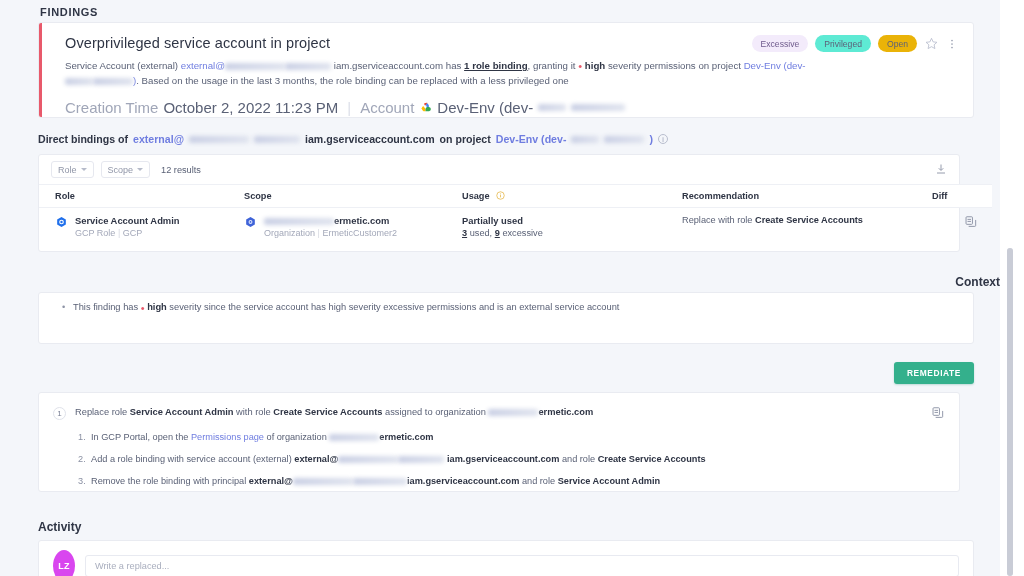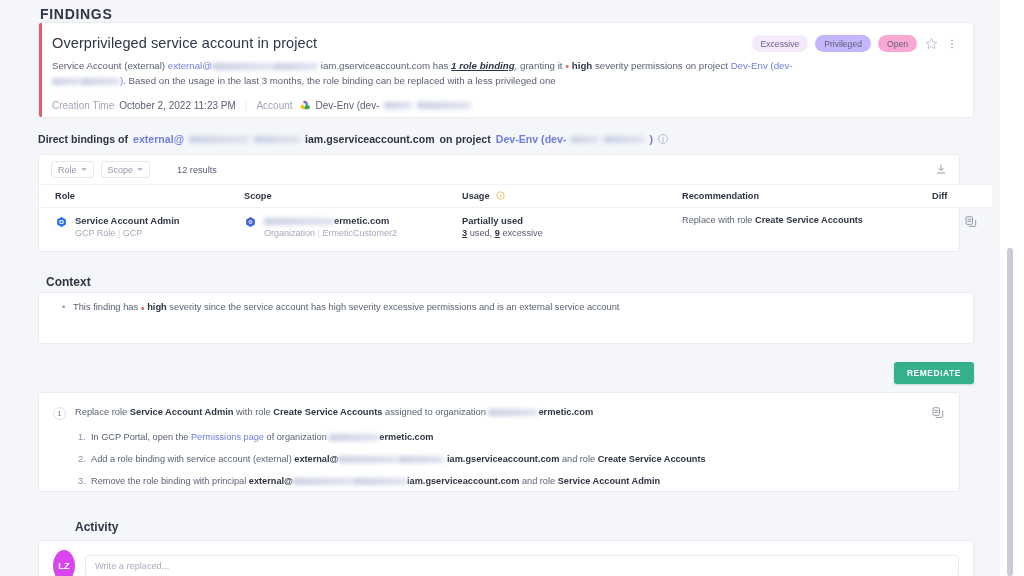--- a/index.html
+++ b/index.html
@@ -14,70 +14,70 @@
 
   
   .page { position:relative; width:1024px; height:576px; background:#ffffff; }
   .content-col { position:absolute; left:0; top:0; width:1000px; height:576px; background:#f4f6fa; overflow:hidden; }
   .rail-right { position:absolute; right:0; top:0; width:24px; height:576px; background:#ffffff; }
   .scrollbar-track { position:absolute; right:11px; top:248px; width:6px; height:328px; background:#eceef3; border-radius:3px; }
   .scrollbar-thumb { position:absolute; right:11px; top:248px; width:6px; height:328px; background:#c9ccd6; border-radius:3px; }
 
   
   .section-label {
-    font-size:14px; font-weight:bold; letter-spacing:.7px;
+    font-size:11px; font-weight:bold; letter-spacing:.7px;
     color:#2f3545; text-transform:uppercase;
     padding:0 0 0 40px;
   }
   .section-title {
     font-size:12px; font-weight:bold; color:#2f3545;
     padding-left:38px;
   }
 
   
   .finding-wrap { position:absolute; left:0; top:22px; width:1000px; height:96px; }
   .finding-card {
     position:absolute; left:38px; top:0; right:26px; height:96px;
     background:#fff; border:1px solid #e9ebf1; border-radius:3px;
     overflow:hidden;
   }
   .sev-bar { position:absolute; left:0; top:0; width:3px; height:100%; background:#e8596b; }
-  .finding-inner { padding:12px 16px 0 13px; }
+  .finding-inner { padding:12px 16px 0 26px; }
   .finding-title { font-size:14.5px; color:#2f3545; font-weight:400; letter-spacing:.1px; }
   .finding-desc { margin-top:7px; font-size:9.7px; line-height:1.55; color:#5a6176; max-width:745px; }
   .finding-desc .lnk { color:#6f7de0; }
   .finding-desc b { color:#2f3545; font-weight:bold; }
-  .finding-desc u { text-decoration:underline; color:#2f3545; font-weight:bold;font-style:italic; }
+  .finding-desc u { text-decoration:underline; color:#2f3545; font-weight:bold; }
   .dot-hi { color:#e8596b; font-size:11px; line-height:0; vertical-align:middle; }
 
-  .finding-meta { margin-top:11px; font-size:10px; color:#5a6176; display:flex; align-items:center; gap:5px; }
+  .finding-meta { margin-top:11px; font-size:15px; color:#5a6176; display:flex; align-items:center; gap:5px; }
   .meta-key { color:#a0a6b8; }
   .meta-sep { color:#dcdfe8; margin:0 4px; }
   .blur { display:inline-block; background:linear-gradient(90deg,#c9cfe4,#dfe3ee); border-radius:2px; filter:blur(2.1px); vertical-align:middle; height:7px; }
   .blur.w1 { width:60px; } .blur.w2 { width:46px; } .blur.w3 { width:28px; }
   .blur.w4 { width:40px; } .blur.w5 { width:54px; }
   .blur.w7 { width:70px; } .blur.w8 { width:50px; }
 
   .badges { position:absolute; right:14px; top:12px; display:flex; align-items:center; gap:7px; }
   .badge { font-size:8.6px; padding:3.5px 9px; border-radius:9px; white-space:nowrap; }
   .badge.excessive { background:#f3ebfb; color:#6e5a8c; }
-  .badge.privileged { background:#c4b5fd; color:#5c6078; }
-  .badge.open { background:#f9a8d4; color:#5c6078; }
+  .badge.privileged { background:#5eead4; color:#5c6078; }
+  .badge.open { background:#eab308; color:#5c6078; }
   .icon-btn { width:14px; height:14px; display:flex; align-items:center; justify-content:center; cursor:pointer; }
 
   
   .bindings-head { position:absolute; left:0; top:133px; width:1000px; font-size:10.6px; color:#2f3545; font-weight:bold; padding-left:38px; display:flex; align-items:center; gap:5px;text-align:center; }
   .bindings-head .lnk { color:#6f7de0; font-weight:bold; }
   .info-i { display:inline-flex; width:10px; height:10px; border:1px solid #b9bece; border-radius:50%; color:#b9bece; font-size:7.5px; align-items:center; justify-content:center; font-weight:bold; font-style:normal; }
 
   .bindings-card { position:absolute; left:38px; top:154px; right:40px; height:98px; background:#fff; border:1px solid #e9ebf1; border-radius:3px; }
   .filters { height:29px; display:flex; align-items:center; padding:0 12px; gap:7px; position:relative; }
   .chip { display:flex; align-items:center; gap:4px; font-size:9px; color:#9096a8; border:1px solid #e6e8ef; border-radius:3px; padding:2.5px 6px; background:#fff; }
   .chev { width:0; height:0; border-left:3px solid transparent; border-right:3px solid transparent; border-top:3.5px solid #b6bbca; }
-  .results { font-size:9.2px; color:#5a6176; margin-left:20px; }
+  .results { font-size:9.2px; color:#5a6176; margin-left:4px; }
   .dl-btn { position:absolute; right:10px; top:6px; width:16px; height:16px; display:flex; align-items:center; justify-content:center; }
 
   table.bt { width:100%; border-collapse:collapse; table-layout:fixed; }
   table.bt th {
     text-align:left; font-size:9.2px; color:#2f3545; font-weight:bold;
     padding:6px 0 6px 0; border-top:1px solid #eef0f5; border-bottom:1px solid #eef0f5;
     background:#fff;
   }
   table.bt td { padding:7px 0; font-size:9.3px; vertical-align:top; }
   .c-role { width:205px; padding-left:16px !important; }
@@ -89,21 +89,21 @@
   .t1 { font-size:9.4px; color:#2f3545; font-weight:bold; }
   .t2 { font-size:9px; color:#a3a8b9; margin-top:2px; }
   .pipe { color:#d6d9e2; }
   .usage-main { font-size:9.4px; font-weight:bold; color:#2f3545; }
   .usage-sub { font-size:9.2px; color:#5a6176; margin-top:2px; }
   .usage-sub u { text-decoration:underline; font-weight:bold; color:#2f3545; }
   .reco { font-size:9.2px; color:#5a6176; }
   .reco b { color:#2f3545; font-weight:bold; }
 
   
-  .ctx-title { position:absolute; left:8px; top:275px; width:1000px; }
+  .ctx-title { position:absolute; left:0; top:275px; width:1000px;text-align:right; }
   .ctx-card { position:absolute; left:38px; top:292px; right:26px; height:52px; background:#fff; border:1px solid #e9ebf1; border-radius:3px; padding:8px 0 0 0; }
   ul.ctx { margin:0; padding:0 0 0 34px; list-style:none; }
   ul.ctx li { font-size:9.3px; color:#5a6176; line-height:1.5; margin-bottom:6px; position:relative; }
   ul.ctx li:before { content:"•"; position:absolute; left:-11px; color:#8e94a6; }
   ul.ctx b { color:#2f3545; font-weight:bold; }
 
   
   .rem-title { position:absolute; left:0; top:367px;margin-top:36px; }
   .rem-btn {
     position:absolute; right:26px; top:362px;
@@ -117,21 +117,21 @@
   .step1-txt { font-size:9.3px; color:#5a6176; flex:1; line-height:1.4; }
   .step1-txt b { color:#2f3545; font-weight:bold; }
   .copy-diff { margin-left:auto; }
   ol.substeps { margin:9px 0 0 0; padding:0 0 0 52px; list-style:none; counter-reset:s; }
   ol.substeps li { counter-increment:s; font-size:9.2px; color:#5a6176; line-height:1.5; margin-bottom:8px; position:relative; }
   ol.substeps li:before { content:counter(s) "."; position:absolute; left:-13px; color:#8a90a3; }
   ol.substeps b { color:#2f3545; font-weight:bold; }
   ol.substeps .lnk { color:#6f7de0; }
 
   
-  .act-title { position:absolute; left:0; top:520px;margin-left:37px; }
+  .act-title { position:absolute; left:0; top:520px; }
   .act-card { position:absolute; left:38px; top:540px; right:26px; height:48px; background:#fff; border:1px solid #e9ebf1; border-radius:3px; }
   .act-row { display:flex; align-items:center; gap:10px; padding:9px 14px; }
   .avatar { width:22px; height:32px; border-radius:50%; background:#d946ef; color:#fff; font-size:9px; font-weight:bold; display:flex; align-items:center; justify-content:center; letter-spacing:.3px; flex:0 0 auto; }
   .comment-box { flex:1; border:1px solid #e8eaf1; border-radius:3px; height:22px; display:flex; align-items:center; padding:0 9px; font-size:9.2px; color:#a9aebe; }
 
   .cell-icon { flex:0 0 auto; margin-top:1px; }
 </style>
 </head>
 <body>
 

